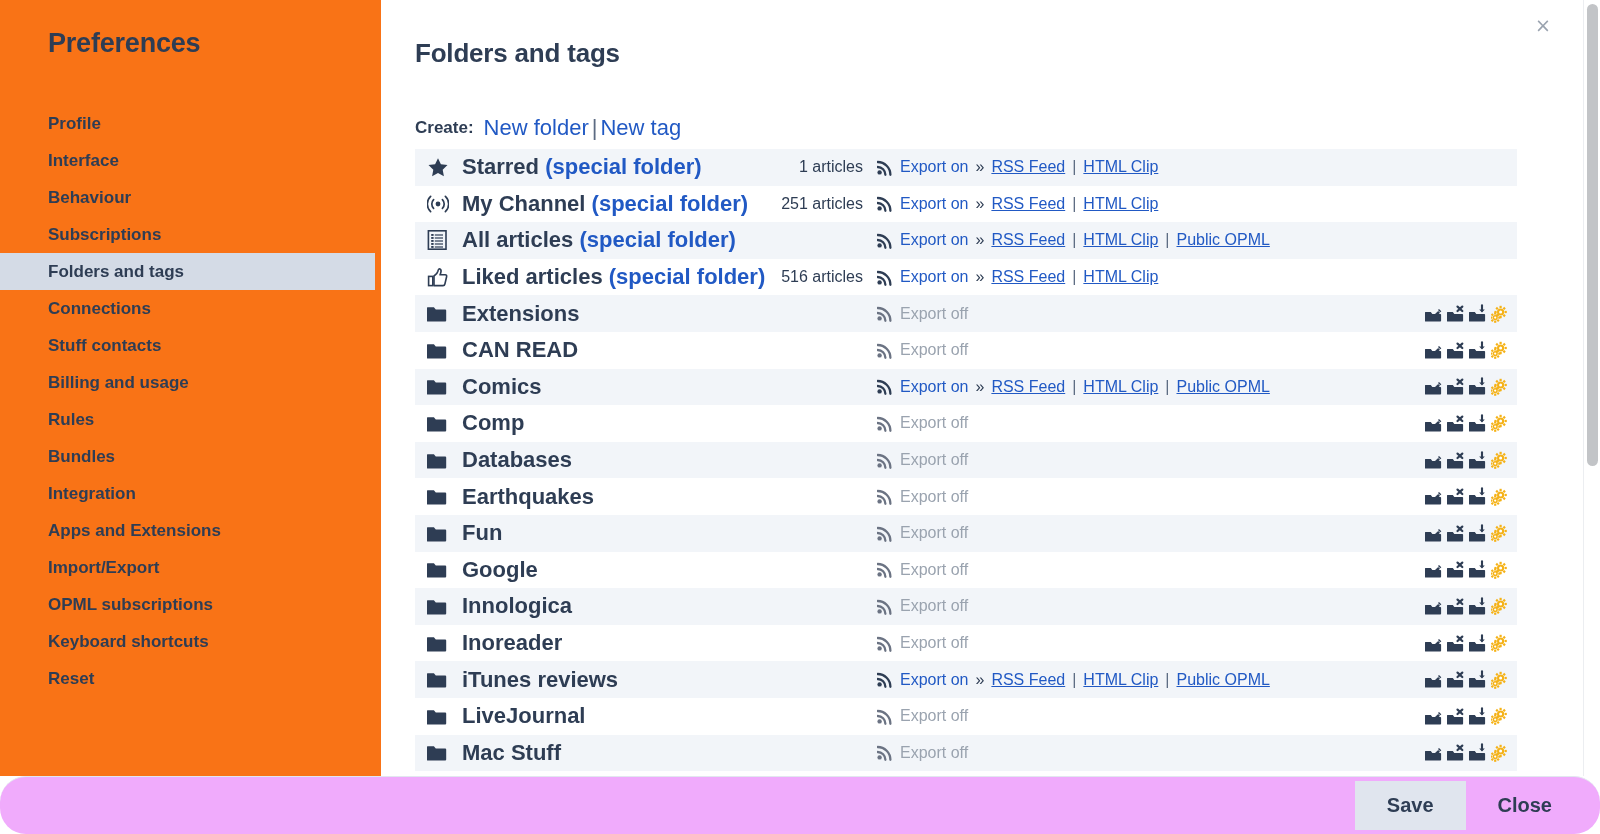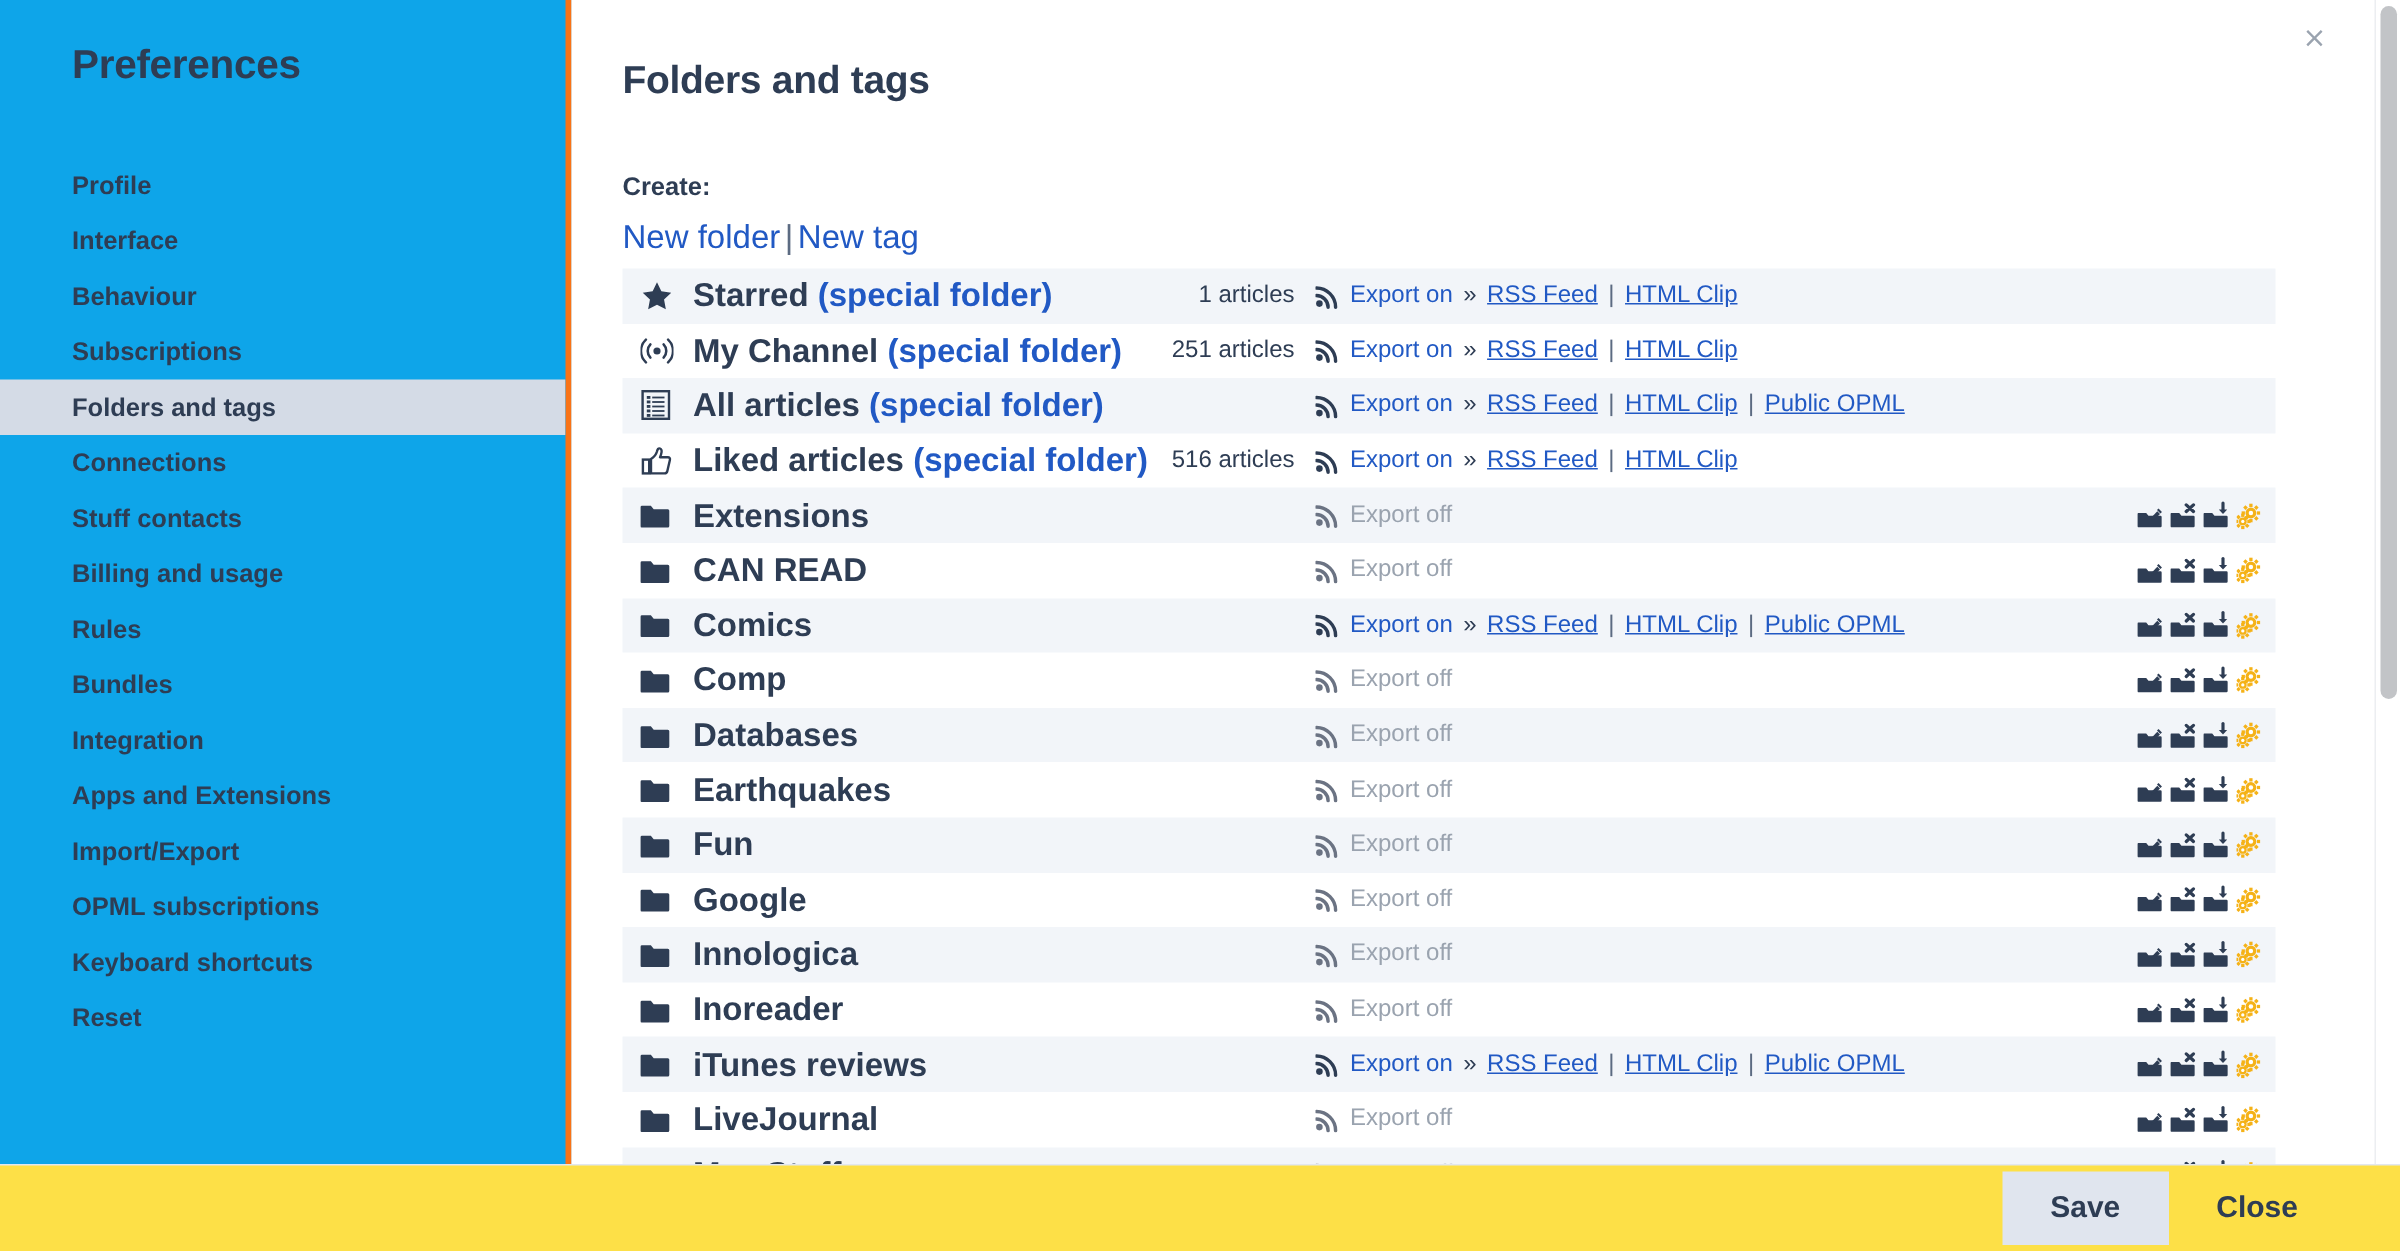--- a/index.html
+++ b/index.html
@@ -20,22 +20,22 @@
     display: flex;
     flex: 1 1 auto;
     min-height: 0;
     position: relative;
   }
 
   
   .sidebar {
     width: 381px;
     flex: 0 0 381px;
-    background: #0ea5e9;
-    border-right: 4px solid #f97316;
+    background: #f97316;
+    border-right: 6px solid #f97316;
     padding-top: 28px;
     position: relative;
     overflow: hidden;
   }
   .prefs-title {
     font-size: 27px;
     font-weight: bold;
     color: #2e3d54;
     padding: 0 0 0 48px;
     letter-spacing: -0.2px;
@@ -77,26 +77,25 @@
     font-size: 26px;
     font-weight: bold;
     color: #2e3d54;
     padding-top: 38px;
     padding-bottom: 0;
     letter-spacing: -0.2px;
   }
 
   .create-row {
     display: flex;
-    align-items: flex-start;
+    align-items: center;
     gap: 10px;
     margin-top: 46px;
     margin-bottom: 8px;
     font-size: 17px;
-    flex-direction: column;
   }
   .create-label {
     font-weight: bold;
     color: #2e3d54;
     font-size: 17px;
   }
   .create-links { font-size: 22px; color: #2e3d54; }
   .create-links a {
     color: #2159c4;
     text-decoration: none;
@@ -175,27 +174,28 @@
     padding-right: 10px;
   }
   .act { cursor: pointer; display: block; line-height: 0; }
 
   
   .rss { flex: 0 0 auto; line-height: 0; }
 
   
   .footer {
     flex: 0 0 58px;
-    background: #fde047;
+    background: #f0abfc;
     border-top: 1px solid #e2e7ef;
     display: flex;
     align-items: center;
     justify-content: flex-end;
-    padding-right: 36px;
+    padding-right: 16px;
     gap: 0px;
+    border-radius: 26px;
   }
   .btn {
     font-size: 20px;
     font-weight: bold;
     color: #2e3d54;
     padding: 13px 32px;
     cursor: pointer;
     background: transparent;
     border: none;
     font-family: "Liberation Sans", sans-serif;

